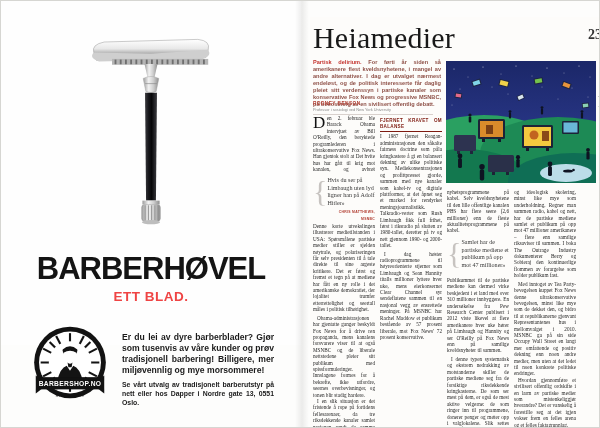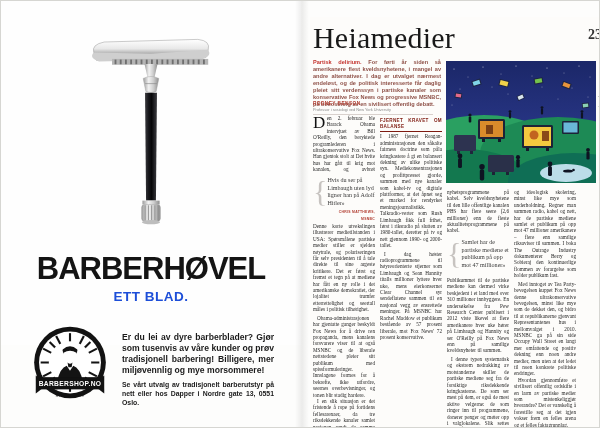--- a/index.html
+++ b/index.html
@@ -10,21 +10,21 @@
   }
   
   #gutter{position:absolute;left:294px;top:0;width:14px;height:428px;
     background:linear-gradient(90deg,rgba(0,0,0,0) 0%,rgba(0,0,0,.07) 50%,rgba(0,0,0,0) 100%);}
   
   #left-page{position:absolute;left:0;top:0;width:300px;height:344px;background:#fefefe;}
   #razor{position:absolute;left:72px;top:18px;width:156px;height:228px;}
   #ad-headline{position:absolute;left:0;top:250px;width:300px;text-align:center;
     font-size:31px;font-weight:bold;letter-spacing:-1px;color:#141414;transform:scaleY(1.04);}
   #ad-subheadline{position:absolute;left:0;top:288px;width:300px;text-align:center;
-    font-size:13.5px;font-weight:bold;letter-spacing:.5px;color:#1d4ed8;}
+    font-size:13.5px;font-weight:bold;letter-spacing:.5px;color:#ef4444;}
   #ad-logo{position:absolute;left:28px;top:324px;width:82px;height:88px;}
   #ad-copy{position:absolute;left:121px;top:331px;width:152px;}
   #ad-copy .big{font-size:8.6px;line-height:1.28;font-weight:bold;color:#1b1b1b;text-align:justify;margin:0 0 5px 0;}
   #ad-copy .small{font-size:6.9px;line-height:1.3;font-weight:bold;color:#1b1b1b;text-align:justify;margin:0;}
   
   #right-page{position:absolute;left:300px;top:16px;width:300px;height:428px;background:#fdfcfa;margin-left:9px;}
   .rp{position:absolute;}
   #article-title{left:3px;top:4px;font-family:"Liberation Serif",serif;font-size:30px;
     font-weight:normal;color:#191919;letter-spacing:.2px;}
   #page-number{left:278px;top:10px;font-family:"Liberation Serif",serif;font-size:14px;color:#333;font-weight:bold;}

